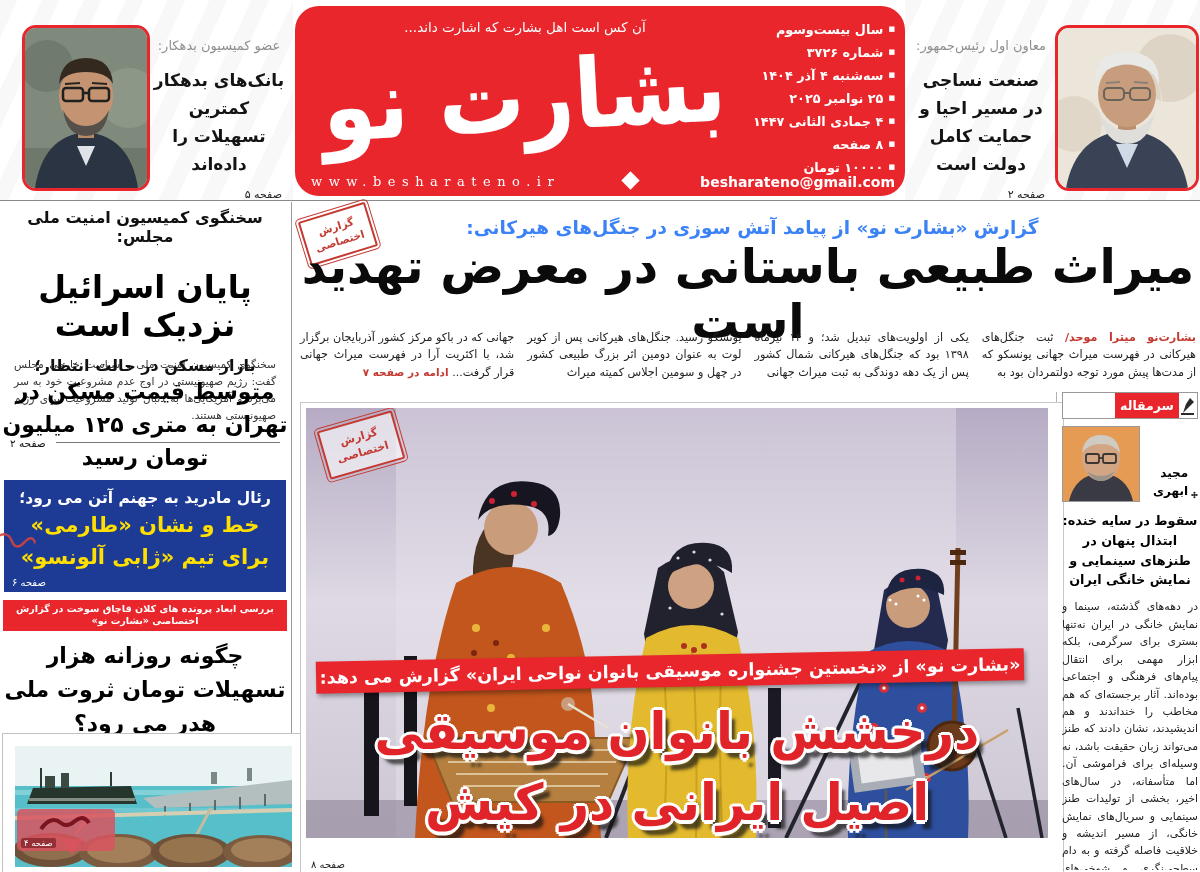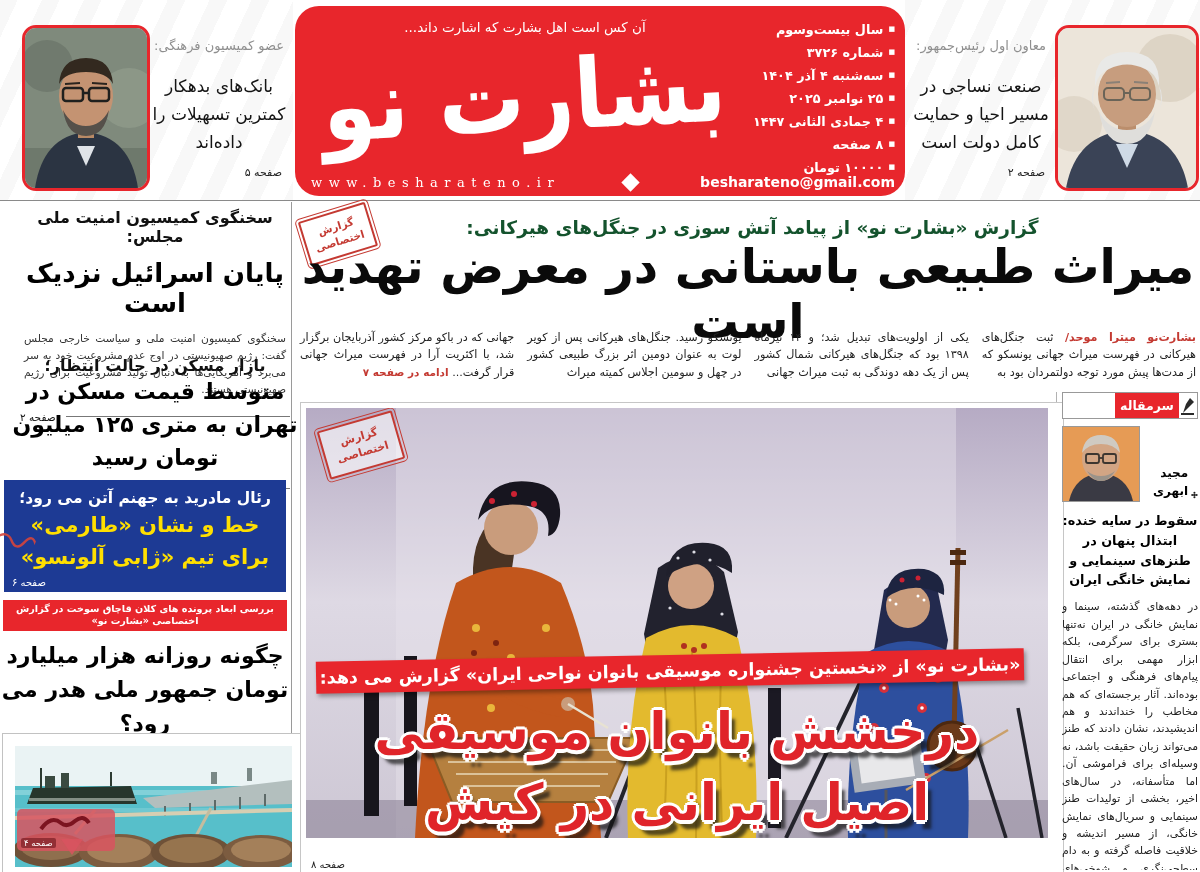--- a/index.html
+++ b/index.html
@@ -13,48 +13,48 @@
   .card-left{left:0;width:293px}
   .card-right{left:905px;width:295px}
   .portrait{position:absolute;border:3px solid #e8262c;border-radius:14px;overflow:hidden;background:#ddd}
   .portrait svg{width:100%;height:100%}
   .tl-photo{left:22px;top:25px;width:122px;height:160px}
   .tr-photo{left:150px;top:25px;width:138px;height:160px}
   .tcard-text{position:absolute;direction:rtl;text-align:center}
   .tl-text{left:150px;top:36px;width:138px}
   .tr-text{left:6px;top:36px;width:140px}
   .tcard-kicker{font-size:13px;color:#8f8f8f;line-height:1.6}
-  .tcard-headline{margin-top:15px;font-size:17px;font-weight:normal;color:#141414;line-height:1.65}
+  .tcard-headline{margin-top:9px;font-size:17px;font-weight:bold;color:#141414;line-height:1.65}
   .tcard-page{margin-top:10px;font-size:11px;color:#222;text-align:right;padding-right:6px}
 
   
   .masthead{position:absolute;left:295px;top:6px;width:610px;height:190px;background:#e8262c;
             border-radius:24px;color:#fff;overflow:hidden}
   .m-tagline{position:absolute;left:58px;top:13px;width:344px;text-align:center;font-size:13.5px;direction:rtl}
   .m-logo{position:absolute;left:0;top:20px;width:458px;height:142px;display:flex;align-items:center;
           justify-content:center;font-size:86px;font-weight:bold;direction:rtl;
           transform:rotate(-3deg) scaleY(1.12)}
   .m-info{position:absolute;right:10px;top:12px;width:160px;direction:rtl}
   .m-info .row{display:flex;align-items:center;column-gap:5px;font-size:12.8px;font-weight:bold;line-height:1.8}
   .m-info .b{font-size:7px;line-height:1}
-  .m-web{position:absolute;left:16px;right:10px;bottom:6px;display:flex;align-items:center;justify-content:space-between}
+  .m-web{position:absolute;left:16px;right:10px;bottom:6px;display:flex;justify-content:space-between}
   .m-www{font-family:"DejaVu Serif",serif;font-size:13px;letter-spacing:6.5px}
   .m-diamond{width:13px;height:13px;background:#fff;transform:rotate(45deg);margin:0 2px}
   .m-email{font-size:14px;font-weight:bold}
 
   
   .rule-h{position:absolute;left:0;top:200px;width:1200px;border-top:1.6px solid #8a8a8a}
   .rule-v1{position:absolute;left:291px;top:202px;height:670px;border-left:1.4px solid #9a9a9a}
   .rule-v2{position:absolute;left:1056px;top:392px;height:478px;border-left:1.4px solid #b2b2b2}
 
   
-  .lart{position:absolute;left:10px;width:290px;direction:rtl;text-align:center}
+  .lart{position:absolute;left:0;width:290px;direction:rtl;text-align:center}
   .a-isr{top:208px}
   .kick1{font-size:16px;font-weight:bold;color:#111}
-  .head1{margin-top:12px;font-size:26px;font-weight:bold;color:#000}
+  .head1{margin-top:22px;font-size:32px;font-weight:bold;color:#000}
   .body1{margin:12px 14px 12px;font-size:10.7px;line-height:1.6;text-align:justify;color:#333}
   .pageline{display:flex;direction:ltr;align-items:center;margin:8px 10px 0}
   .pl-lbl{font-size:10.5px;color:#111;white-space:nowrap}
   .pl-ln{flex:1;border-top:1.5px solid #777;margin-left:10px}
   .a-house{top:356px}
   .head2{margin-top:0;font-size:22px;font-weight:bold;line-height:1.5;color:#000}
 
   .sport{position:absolute;left:4px;top:480px;width:282px;height:112px;background:#1d3a94;
          direction:rtl;text-align:center;color:#fff}
   .sport .k{margin-top:9px;font-size:15.5px;font-weight:bold}
@@ -80,21 +80,21 @@
   
   .stamp{border:2.5px solid #c43a32;outline:1.5px solid #c43a32;outline-offset:2.5px;color:#c43a32;
          font-weight:bold;text-align:center;direction:rtl;border-radius:2px;background:rgba(255,255,255,.85)}
   .stamp-main{position:absolute;left:303px;top:211px;width:58px;padding:6px 4px;font-size:10.5px;
          line-height:1.45;transform:rotate(-17deg)}
   .stamp-photo{position:absolute;left:16px;top:12px;width:64px;padding:7px 5px;font-size:11px;
          line-height:1.45;transform:rotate(-16deg);background:rgba(255,255,255,.6)}
 
   
   .kicker-main{position:absolute;left:330px;top:217px;width:845px;text-align:center;direction:rtl;
-         font-size:18.5px;font-weight:bold;color:#14532d}
+         font-size:18.5px;font-weight:bold;color:#3b82f6}
   .headline-main{position:absolute;left:296px;top:243px;width:904px;text-align:center;direction:rtl;
          font-size:44px;font-weight:bold;color:#0a0a0a;transform:scale(1.08,1.08)}
   .body-main{position:absolute;left:300px;top:329px;width:896px;display:flex;direction:rtl;column-gap:13px}
   .bcol{flex:1;font-size:11.2px;line-height:1.55;text-align:justify;color:#222;direction:rtl}
   .byline{color:#c43a32;font-weight:bold}
   .cont{color:#c43a32;font-weight:bold;font-size:10.5px;white-space:nowrap}
 
   
   .photo-frame{position:absolute;left:300px;top:402px;width:752px;height:460px;border:1px solid #c6c6c6;
          background:#fff;padding:5px}
@@ -144,21 +144,21 @@
         <g stroke="#20201e" fill="none" stroke-width="2.5">
           <rect x="38" y="60" width="20" height="13" rx="3"></rect>
           <rect x="64" y="60" width="20" height="13" rx="3"></rect>
           <line x1="58" y1="65" x2="64" y2="65"></line>
         </g>
         <line x1="40" y1="56" x2="55" y2="55" stroke="#2a241e" stroke-width="2"></line>
         <line x1="67" y1="55" x2="82" y2="56" stroke="#2a241e" stroke-width="2"></line>
       </svg>
     </div>
     <div class="tcard-text tl-text">
-      <div class="tcard-kicker">عضو کمیسیون فرهنگی:</div>
+      <div class="tcard-kicker">عضو کمیسیون بدهکار:</div>
       <div class="tcard-headline">بانک‌های بدهکار کمترین تسهیلات را داده‌اند</div>
       <div class="tcard-page">صفحه ۵</div>
     </div>
   </div>
 
   <div class="masthead">
     <div class="m-tagline">آن کس است اهل بشارت که اشارت داند...</div>
     <div class="m-logo">بشارت نو</div>
     <div class="m-info">
       <div class="row">
@@ -257,21 +257,21 @@
       <span>برای تیم «ژابی آلونسو»</span>
     </div>
     <svg class="squiggle" width="26" height="42" viewBox="0 0 26 42">
       <path d="M7 4 q11 7 4 15 q-9 9 4 13 q11 4 2 11" stroke="#d5453c" fill="none" stroke-width="2.4"></path>
     </svg>
     <div class="p">صفحه ۶</div>
   </div>
 
   <div class="fuel">
     <div class="strip">بررسی ابعاد پرونده های کلان قاچاق سوخت در گزارش اختصاصی «بشارت نو»</div>
-    <div class="h">چگونه روزانه هزار میلیارد تومان جمهور ملی هدر می رود؟</div>
+    <div class="h">چگونه روزانه هزار تسهیلات تومان ثروت ملی هدر می رود؟</div>
     <div class="b">پرداخت ۱۱ همت جریمه توسط یک قاچاقچی نشان داد این مبلغ پول خرد دانه درشت های قاچاق سوخت است!</div>
   </div>
 
   <div class="ship">
     <div class="ph">
       <svg viewBox="0 0 277 121" preserveAspectRatio="none">
         <rect width="277" height="48" fill="#eaf3f4"></rect>
         <rect y="40" width="277" height="81" fill="#57bfca"></rect>
         <rect y="44" width="277" height="5" fill="#9fdde2" opacity=".6"></rect>
         <rect y="62" width="277" height="4" fill="#79ccd4" opacity=".7"></rect>

